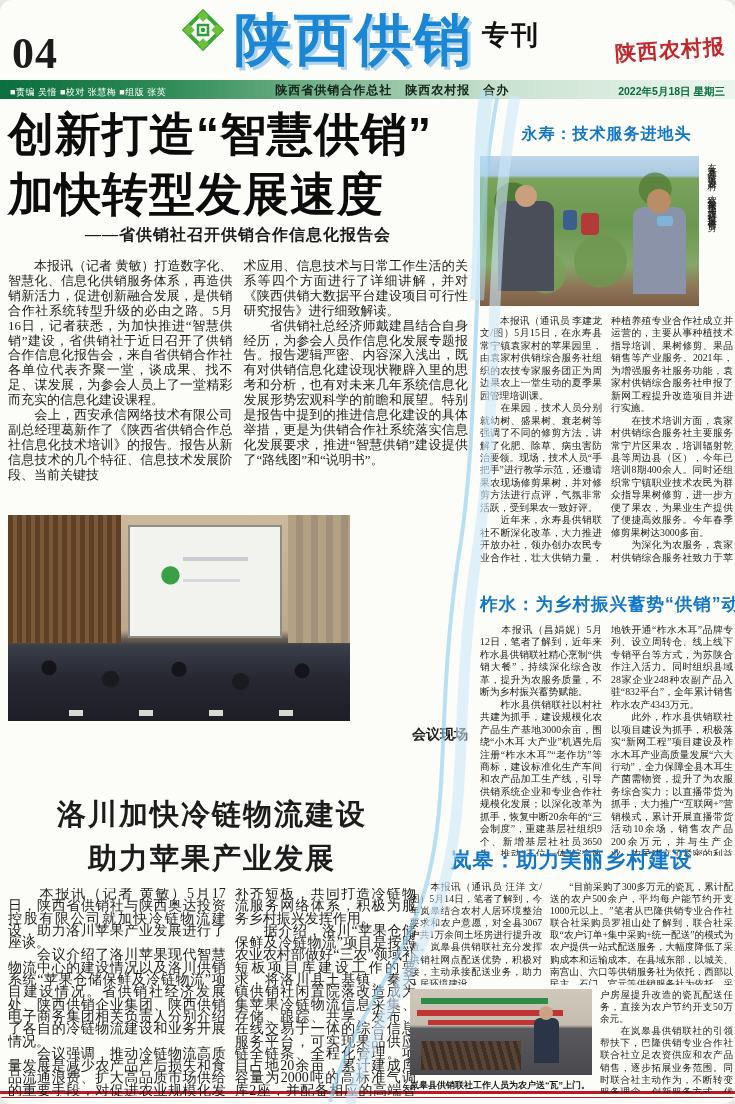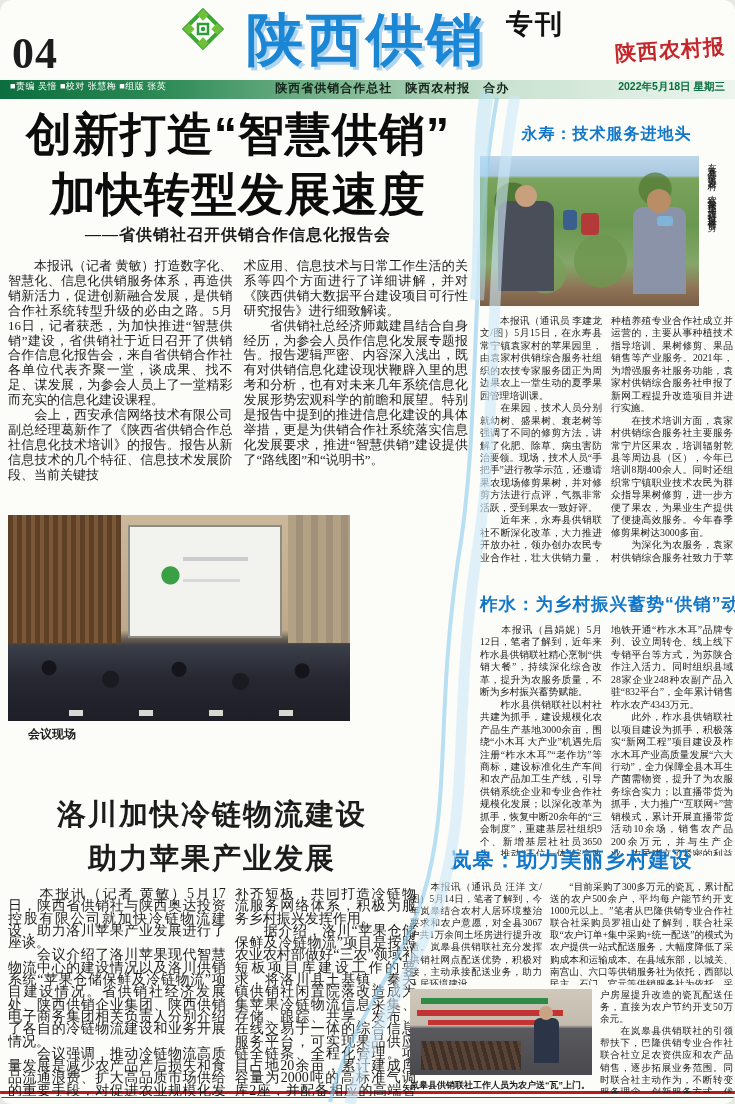--- a/index.html
+++ b/index.html
@@ -2,50 +2,50 @@
 <html><head>
 <meta charset="utf-8">
 <style>
   html,body{margin:0;padding:0;background:#e8e8e4;}
   .page{position:relative;width:735px;height:1104px;margin:0 auto;background:#fcfcf9;
         font-family:"Liberation Serif","DejaVu Serif",serif;color:#1c1c1c;overflow:hidden;border-radius:12px;}
 
   
   .page-num{position:absolute;left:12px;top:28px;font-size:44px;font-weight:900;
             font-family:"Liberation Serif",serif;letter-spacing:1px;}
-  .masthead-center{position:absolute;left:180px;top:6px;display:flex;align-items:flex-start;gap:12px;}
+  .masthead-center{position:absolute;left:180px;top:6px;display:flex;align-items:center;}
   .logo-wrap{margin:0 8px 14px 0;}
   .masthead-title{font-family:"Liberation Sans","DejaVu Sans",sans-serif;font-size:57px;font-weight:900;
             color:#1b86d4;letter-spacing:3px;line-height:66px;
             text-shadow:3px 3px 0 rgba(160,205,238,.85),-1px -1px 0 #ffffff;}
   .masthead-suffix{font-family:"Liberation Sans",sans-serif;font-size:27px;font-weight:900;
             color:#111;margin:0 0 8px 8px;letter-spacing:2px;}
   .paper-name{position:absolute;right:10px;top:36px;color:#c3272b;font-size:21px;font-weight:bold;
             font-family:"DejaVu Serif",serif;transform:rotate(-4deg);letter-spacing:1px;}
 
   .green-bar{position:absolute;top:80px;left:0;right:0;height:19px;display:flex;
-            justify-content:space-between;align-items:flex-start;padding:0 10px;box-sizing:border-box;
+            justify-content:space-between;align-items:flex-end;padding:0 10px;box-sizing:border-box;
             background:linear-gradient(90deg,#0b6e3e 0%,#2c8a55 22%,#7ab58e 45%,#c9e2d0 68%,#ecf5ee 100%);
             font-family:"Liberation Sans",sans-serif;}
   .bar-credits{color:#ffffff;font-size:9px;letter-spacing:.5px;}
   .bar-center{color:#14241a;font-size:12px;font-weight:bold;letter-spacing:1px;font-family:Liberation Serif, serif;}
   .bar-date{color:#0b6e3e;font-size:10.5px;font-weight:bold;}
 
   
   .ribbon{position:absolute;left:0;top:0;z-index:3;pointer-events:none;opacity:.6;}
 
   
   .col,.small-col,.pre{white-space:pre-line;text-align:justify;}
   .sec-title{color:#1277c8;font-family:"Liberation Sans","DejaVu Sans",sans-serif;font-weight:900;
             text-align:center;letter-spacing:1px;}
 
   
   .main-article{position:absolute;left:8px;top:104px;width:460px;z-index:2;}
   .main-headline{font-family:"Liberation Sans","DejaVu Sans",sans-serif;font-weight:900;
-            font-size:46px;line-height:60px;text-align:center;letter-spacing:1px;color:#0c0c0c;}
+            font-size:46px;line-height:60px;text-align:left;letter-spacing:1px;color:#0c0c0c;}
   .main-subtitle{text-align:center;font-size:16px;font-weight:bold;margin-top:1px;letter-spacing:1px;}
   .cols3{display:flex;gap:11px;margin-top:13px;height:250px;overflow:hidden;}
   .cols3 .col{flex:1;font-size:13px;line-height:14.9px;}
 
   .conf-photo{position:relative;margin-top:6px;width:342px;height:206px;overflow:hidden;
             background:linear-gradient(180deg,#cbb79b 0%,#bfa98c 56%,#6a6257 60%,#35343b 64%,#26252c 100%);}
   .cp-wood{position:absolute;left:0;top:0;width:33%;height:62%;
             background:repeating-linear-gradient(90deg,#5d4026 0 5px,#7b5838 5px 9px);}
   .cp-curtain{position:absolute;right:0;top:0;width:18%;height:62%;
             background:repeating-linear-gradient(90deg,#b3a184 0 8px,#a2917a 8px 15px);}
@@ -61,22 +61,22 @@
   .cp-crowd{position:absolute;left:0;bottom:0;width:100%;height:37%;
             background:
               radial-gradient(circle at 12% 30%, #14141a 0 7px, transparent 8px),
               radial-gradient(circle at 30% 45%, #1a1a21 0 8px, transparent 9px),
               radial-gradient(circle at 50% 32%, #14141a 0 7px, transparent 8px),
               radial-gradient(circle at 68% 48%, #1a1a21 0 8px, transparent 9px),
               radial-gradient(circle at 86% 34%, #14141a 0 7px, transparent 8px),
               linear-gradient(180deg,#3a3f49 0%,#262731 45%,#1d1e26 100%);}
   .cp-papers{position:absolute;left:8%;bottom:6%;width:84%;height:8%;
             background:repeating-linear-gradient(90deg,transparent 0 34px,#d8d9d2 34px 48px,transparent 48px 70px);}
-  .conf-caption{font-size:12px;font-weight:bold;margin:5px 0 0 20px;
-            font-family:"Liberation Sans",sans-serif;}
+  .conf-caption{font-size:14px;font-weight:bold;margin:5px 0 0 20px;
+            font-family:"Liberation Sans",sans-serif;text-align:right;}
 
   
   .article-yongshou{position:absolute;left:480px;top:124px;width:253px;z-index:2;}
   .yongshou-title{font-size:16px;}
   .ys-photo-row{display:flex;margin-top:11px;}
   .ys-photo{position:relative;width:219px;height:150px;overflow:hidden;
             background:linear-gradient(180deg,#bdd6ea 0%,#a8c8e0 13%,#7ba35c 15%,#6a9750 46%,#84a769 72%,#8f7356 88%,#7a5f46 100%);}
   .ys-foliage{position:absolute;inset:0;
             background:
               radial-gradient(circle at 15% 30%, rgba(70,110,45,.8) 0 18px, transparent 19px),

